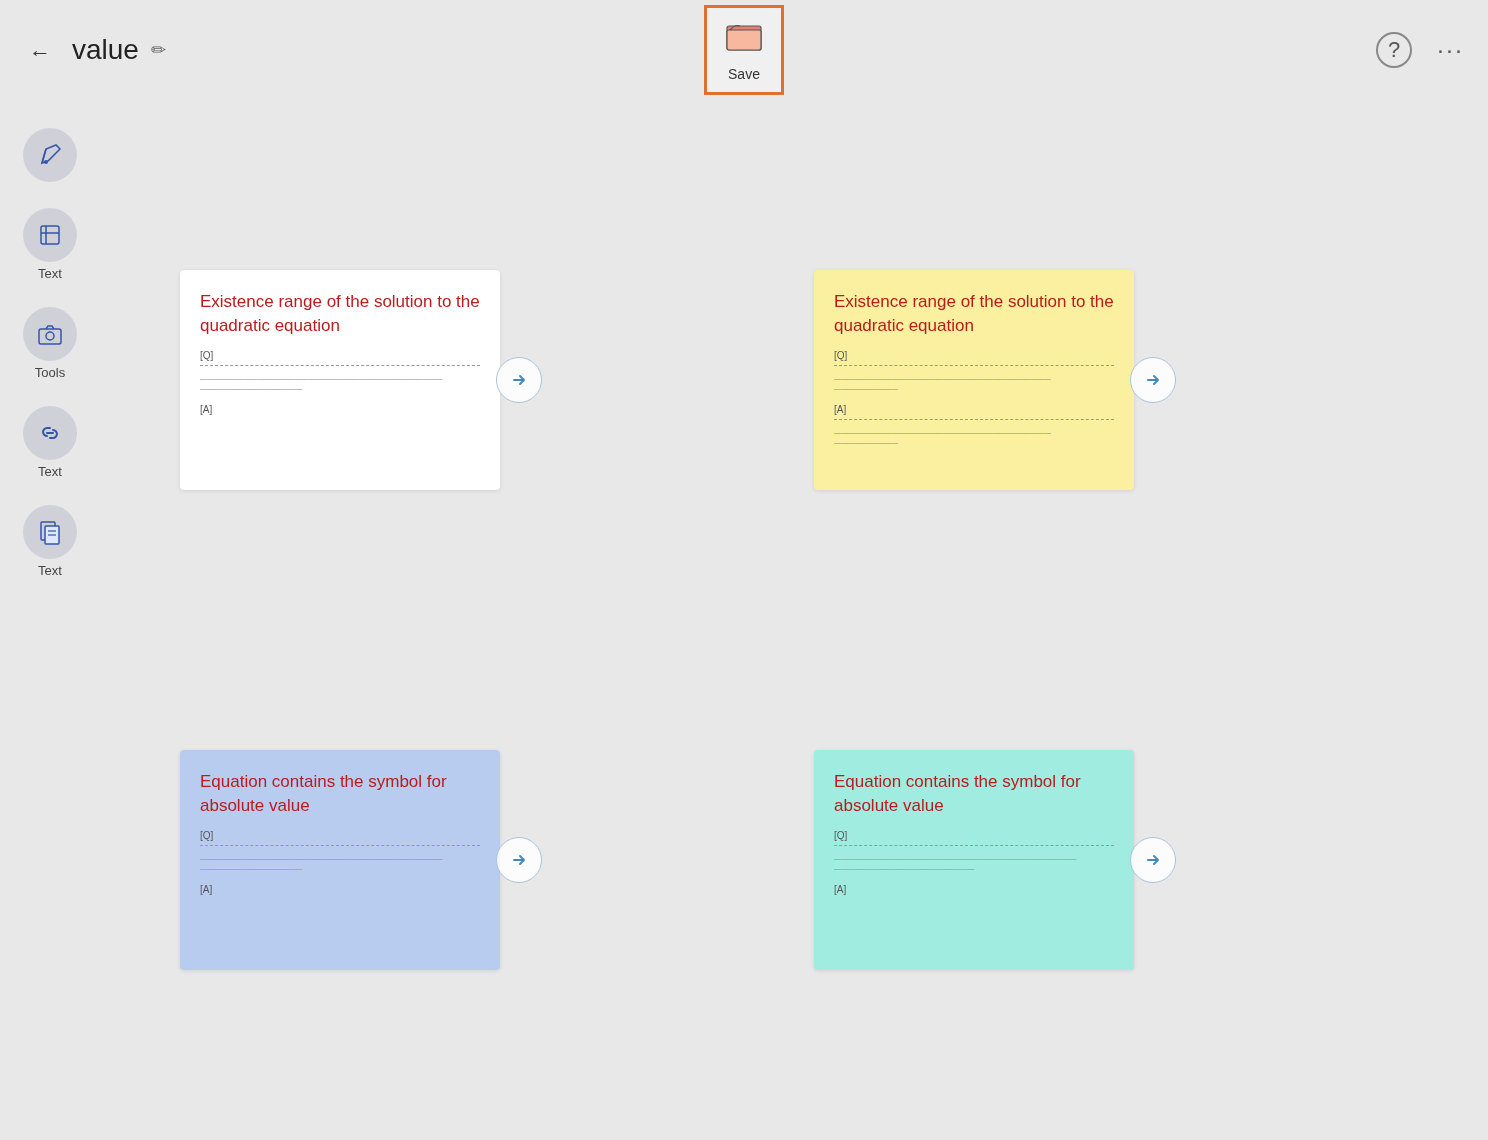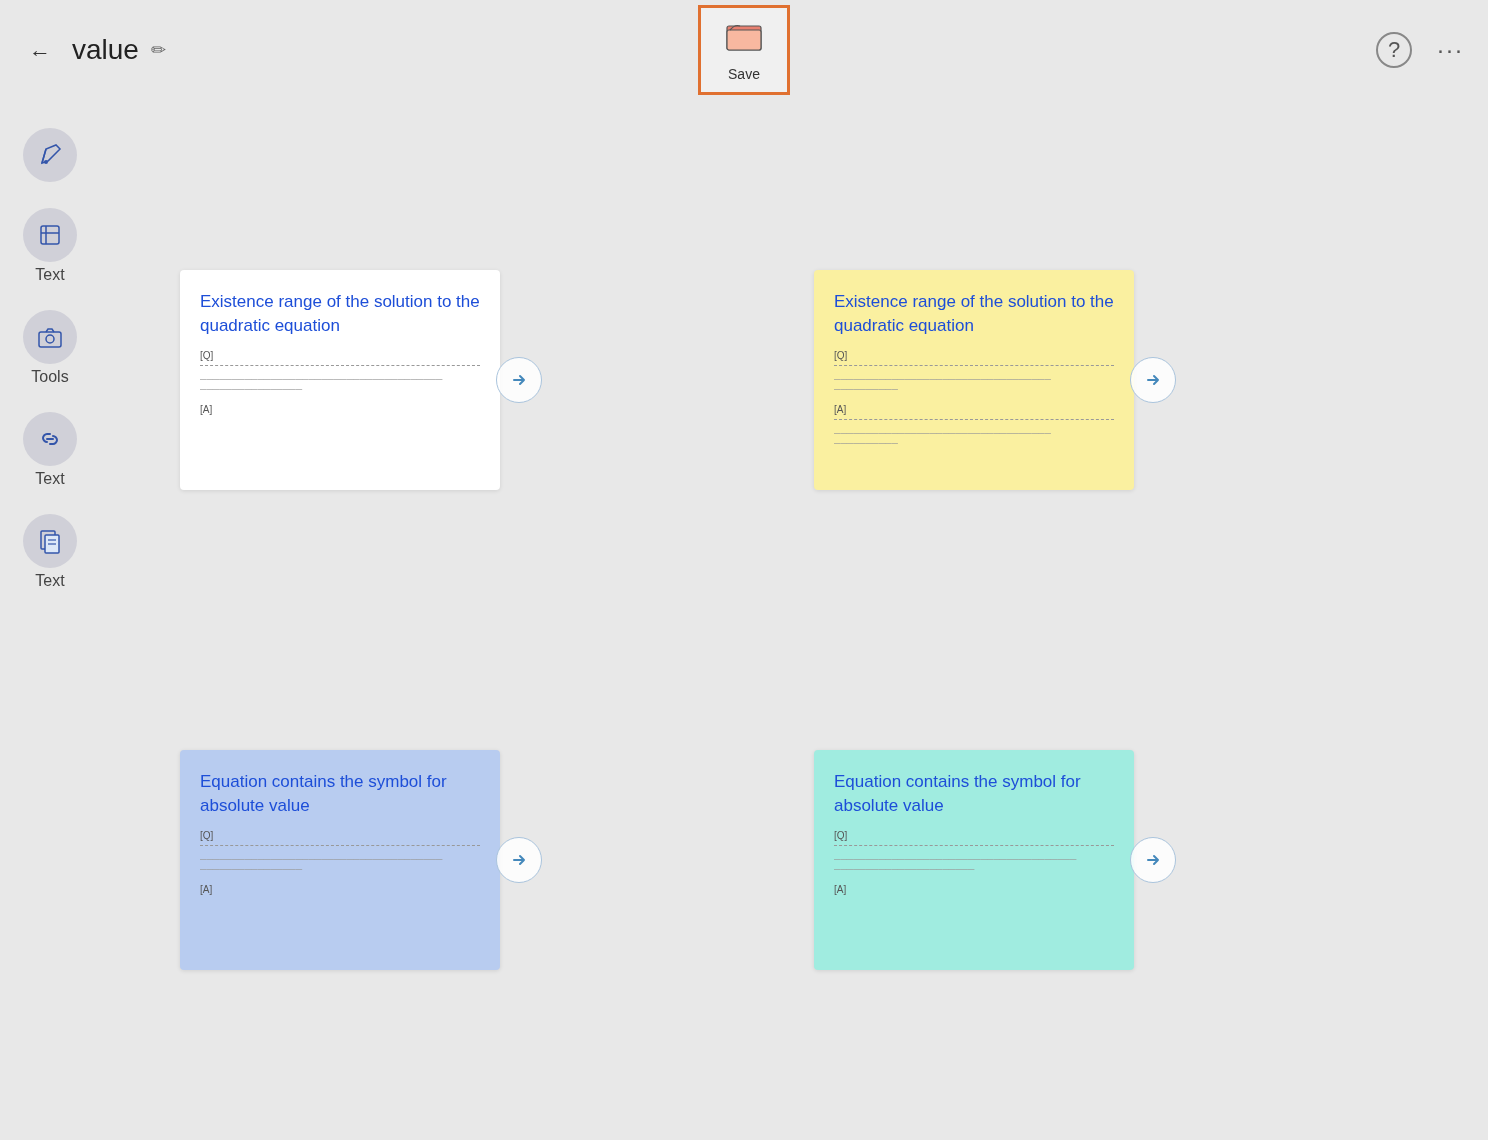--- a/index.html
+++ b/index.html
@@ -47,21 +47,21 @@
     .header-center {
       position: absolute;
       left: 50%;
       transform: translateX(-50%);
     }
     .save-btn {
       display: flex;
       flex-direction: column;
       align-items: center;
       justify-content: center;
-      width: 92px;
+      width: 80px;
       height: 90px;
       border: 3px solid #e07030;
       background: #f0f0f0;
       cursor: pointer;
       gap: 8px;
     }
     .save-icon {
       font-size: 30px;
     }
     .save-label {
@@ -112,21 +112,21 @@
       border-radius: 12px;
     }
     .sidebar-icon-circle {
       width: 54px; height: 54px;
       border-radius: 50%;
       background: #d0d0d8;
       display: flex; align-items: center; justify-content: center;
       font-size: 24px;
     }
     .sidebar-label {
-      font-size: 16px;
+      font-size: 13px;
       color: #444;
     }
 
     
     .main {
       position: absolute;
       top: 100px;
       left: 100px;
       right: 0;
       bottom: 0;
@@ -154,21 +154,21 @@
       box-shadow: 0 1px 4px rgba(0,0,0,0.1);
     }
     .card-white { background: #ffffff; }
     .card-yellow { background: #faf0a0; }
     .card-blue { background: #b8ccf0; }
     .card-cyan { background: #a0ece0; }
 
     .card-title {
       font-size: 17px;
       font-weight: 400;
-      color: #1d4ed8;
+      color: #b91c1c;
       line-height: 1.4;
       margin-bottom: 12px;
     }
     .card-q-label {
       font-size: 10px;
       color: #555;
       margin-bottom: 4px;
     }
     .card-divider {
       border: none;

